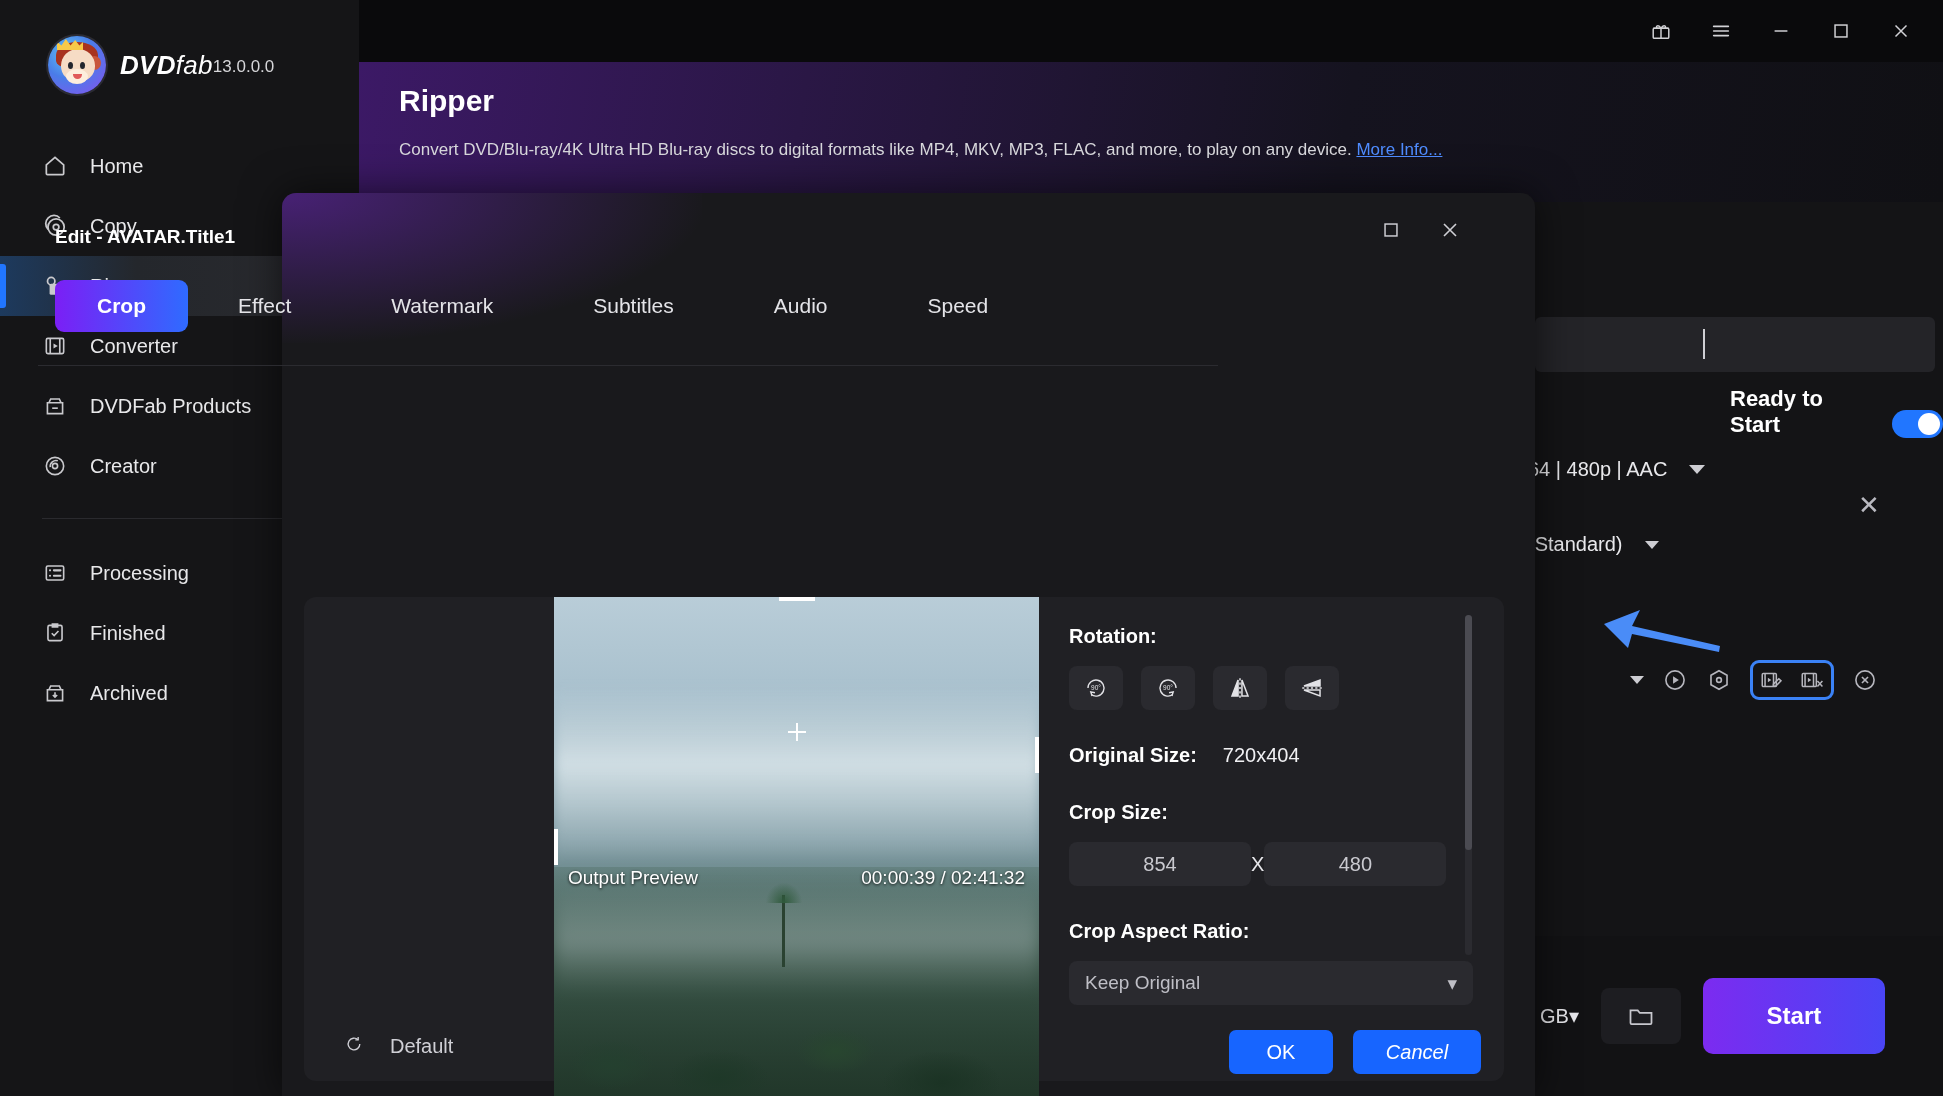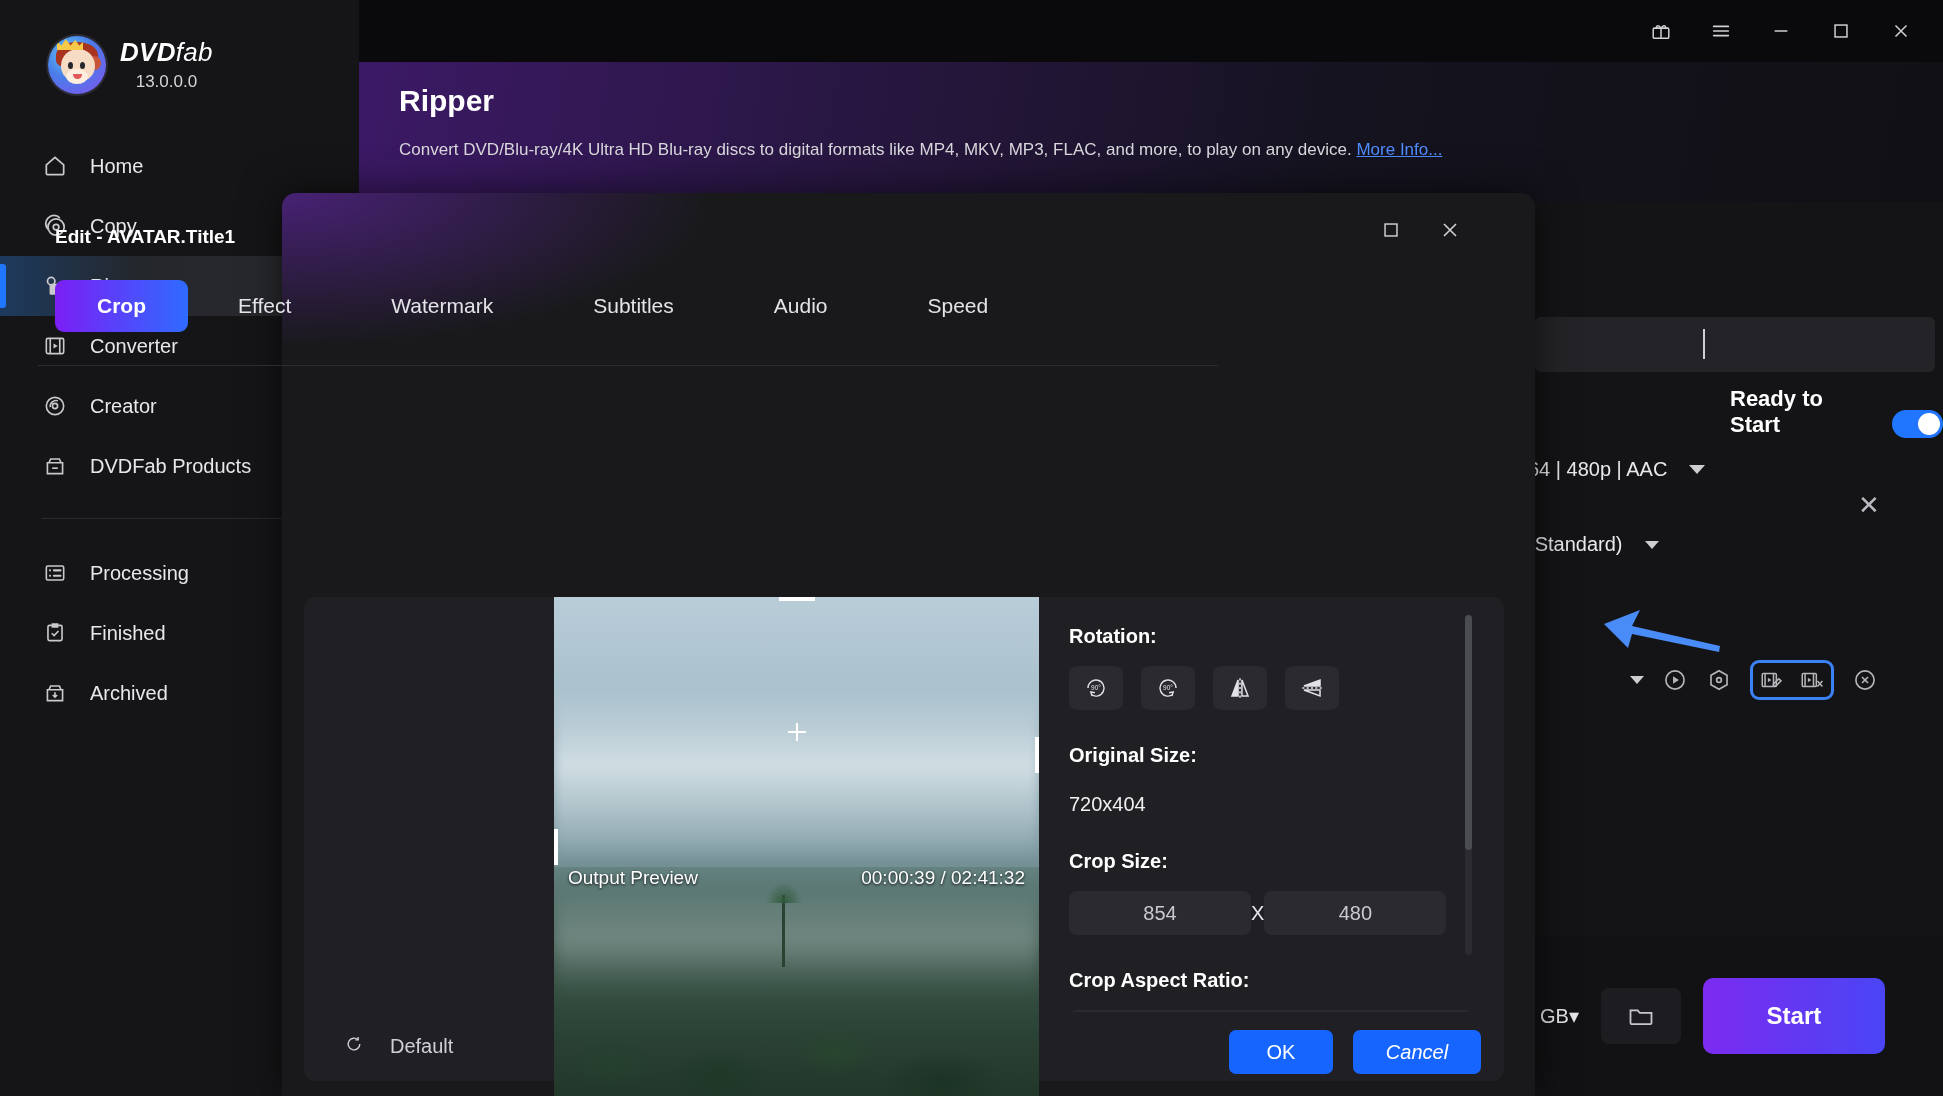--- a/index.html
+++ b/index.html
@@ -43,21 +43,21 @@
   .monkey-eye { position: absolute; top: 26px; width: 5px; height: 7px; border-radius: 50%; background: #23262e; }
   .monkey-eye.l { left: 20px; } .monkey-eye.r { left: 32px; }
   .monkey-muzzle {
     position: absolute; left: 18px; top: 33px; width: 22px; height: 15px;
     border-radius: 50%; background: #fdeedd;
   }
   .monkey-mouth {
     position: absolute; left: 25px; top: 38px; width: 9px; height: 5px;
     border-radius: 0 0 9px 9px; background: #e05a5a;
   }
-  .brand-text { display: flex; flex-direction: column; }
+  .brand-text { display: flex; }
   .brand-name {
     font-size: 26px; font-weight: 700; color: #ffffff; letter-spacing: 0.3px;
     font-style: italic; line-height: 1.1;
   }
   .brand-name i { font-style: italic; font-weight: 400; }
   .brand-version { font-size: 17px; color: #d6d6d9; margin-top: 6px; text-align: center; }
 
   .nav { margin-top: 42px; }
   .nav-item {
     position: relative; display: flex; align-items: center; gap: 22px;
@@ -253,21 +253,21 @@
   .rpane {
     position: absolute; left: 757px; top: 404px; width: 443px; height: 415px;
     padding: 28px 30px 0 30px; overflow: hidden;
   }
   .sec-label { font-size: 20px; font-weight: 700; color: #ffffff; }
   .rot-row { display: flex; gap: 18px; margin: 18px 0 0 0; }
   .rot-btn {
     width: 54px; height: 44px; border-radius: 8px; background: #2a2a2f;
     display: flex; align-items: center; justify-content: center; cursor: pointer; color: #e2e2e6;
   }
-  .kv { display: flex; align-items: baseline; gap: 26px; margin-top: 34px; flex-direction: column; }
+  .kv { display: flex; align-items: baseline; gap: 26px; margin-top: 34px; }
   .kv .val { font-size: 20px; color: #f0f0f3; }
   .crop-inputs { display: flex; align-items: center; margin-top: 18px; }
   .ci {
     width: 182px; height: 44px; background: #2a2a2f; border-radius: 8px;
     display: flex; align-items: center; justify-content: center;
     color: #c9c9cf; font-size: 20px; cursor: text;
   }
   .ci-x { font-size: 20px; color: #e6e6ea; }
   .select {
     margin-top: 18px; width: 404px; height: 44px; background: #2a2a2f; border-radius: 8px;
@@ -363,36 +363,36 @@
               <rect x="4" y="5" width="16" height="14" rx="1.4"></rect>
               <path d="M7.6 5v14M16.4 5v14"></path>
               <path d="M10.6 9.6v4.8l4-2.4z" fill="currentColor" stroke="none"></path>
             </svg>
           </span>
         <span class="lbl">Converter</span>
       </div>
       <div class="nav-item">
         <span class="nav-ico">
             <svg viewBox="0 0 24 24" fill="none" stroke="currentColor" stroke-width="1.5">
+              <path d="M5 9h14v10H5z"></path>
+              <path d="M6.4 9 8 5.5h8L17.6 9"></path>
+              <path d="M9.4 14h5.2"></path>
+            </svg>
+          </span>
+        <span class="lbl">DVDFab Products</span>
+      </div>
+      <div class="nav-item">
+        <span class="nav-ico">
+            <svg viewBox="0 0 24 24" fill="none" stroke="currentColor" stroke-width="1.5">
               <circle cx="12" cy="12" r="8"></circle>
               <circle cx="12" cy="12" r="2.4"></circle>
               <path d="M14.6 7.2A5.4 5.4 0 0 0 7.6 13"></path>
             </svg>
           </span>
         <span class="lbl">Creator</span>
-      </div>
-      <div class="nav-item">
-        <span class="nav-ico">
-            <svg viewBox="0 0 24 24" fill="none" stroke="currentColor" stroke-width="1.5">
-              <path d="M5 9h14v10H5z"></path>
-              <path d="M6.4 9 8 5.5h8L17.6 9"></path>
-              <path d="M9.4 14h5.2"></path>
-            </svg>
-          </span>
-        <span class="lbl">DVDFab Products</span>
       </div>
     </div>
 
     <div class="nav-divider"></div>
 
     <div class="nav" style="margin-top:0">
       <div class="nav-item">
         <span class="nav-ico">
             <svg viewBox="0 0 24 24" fill="none" stroke="currentColor" stroke-width="1.5">
               <rect x="4" y="5.5" width="16" height="13" rx="1.4"></rect>

